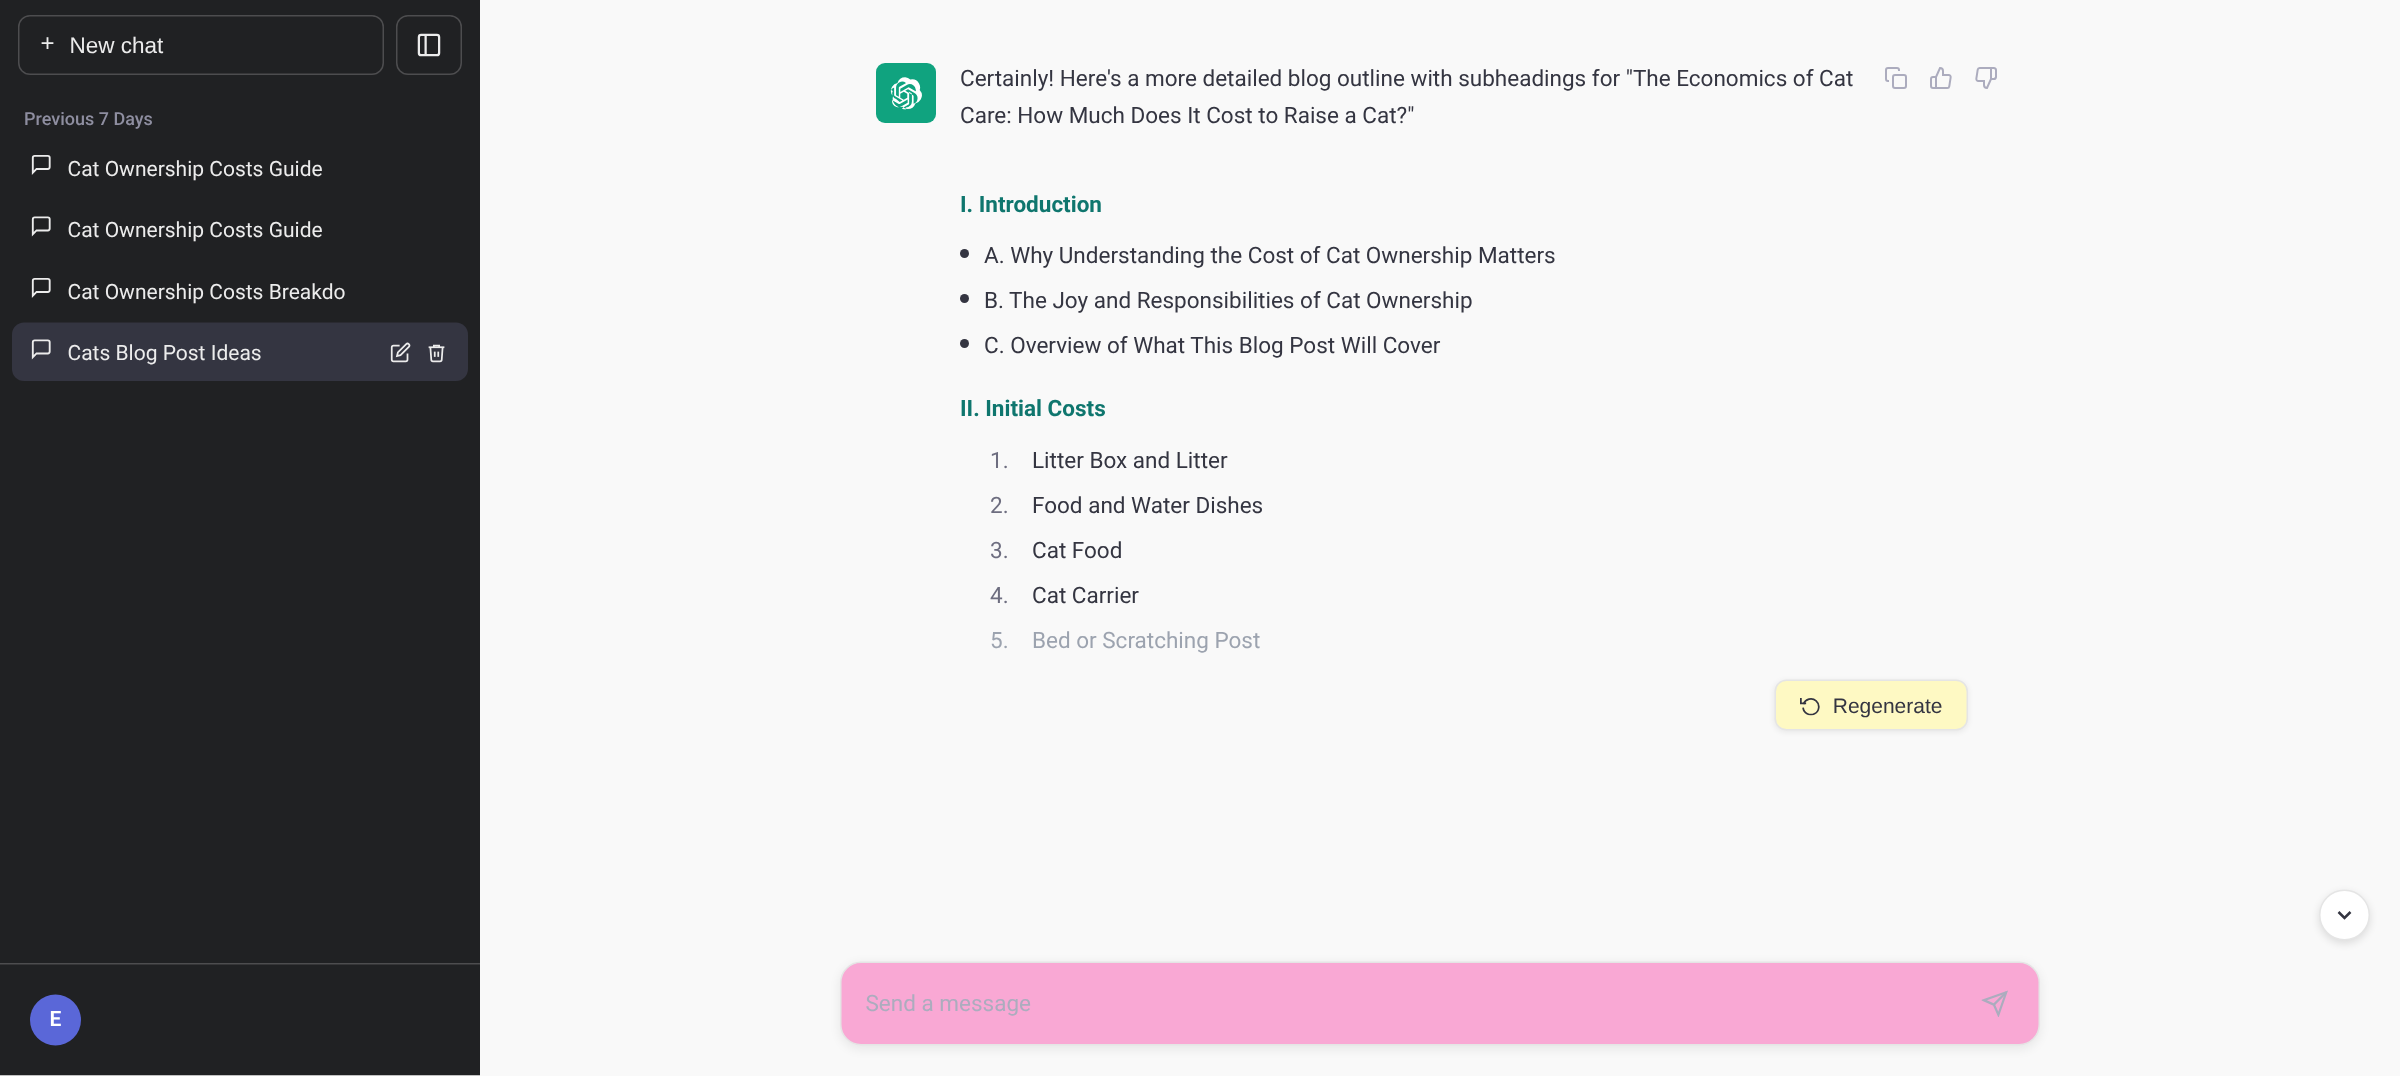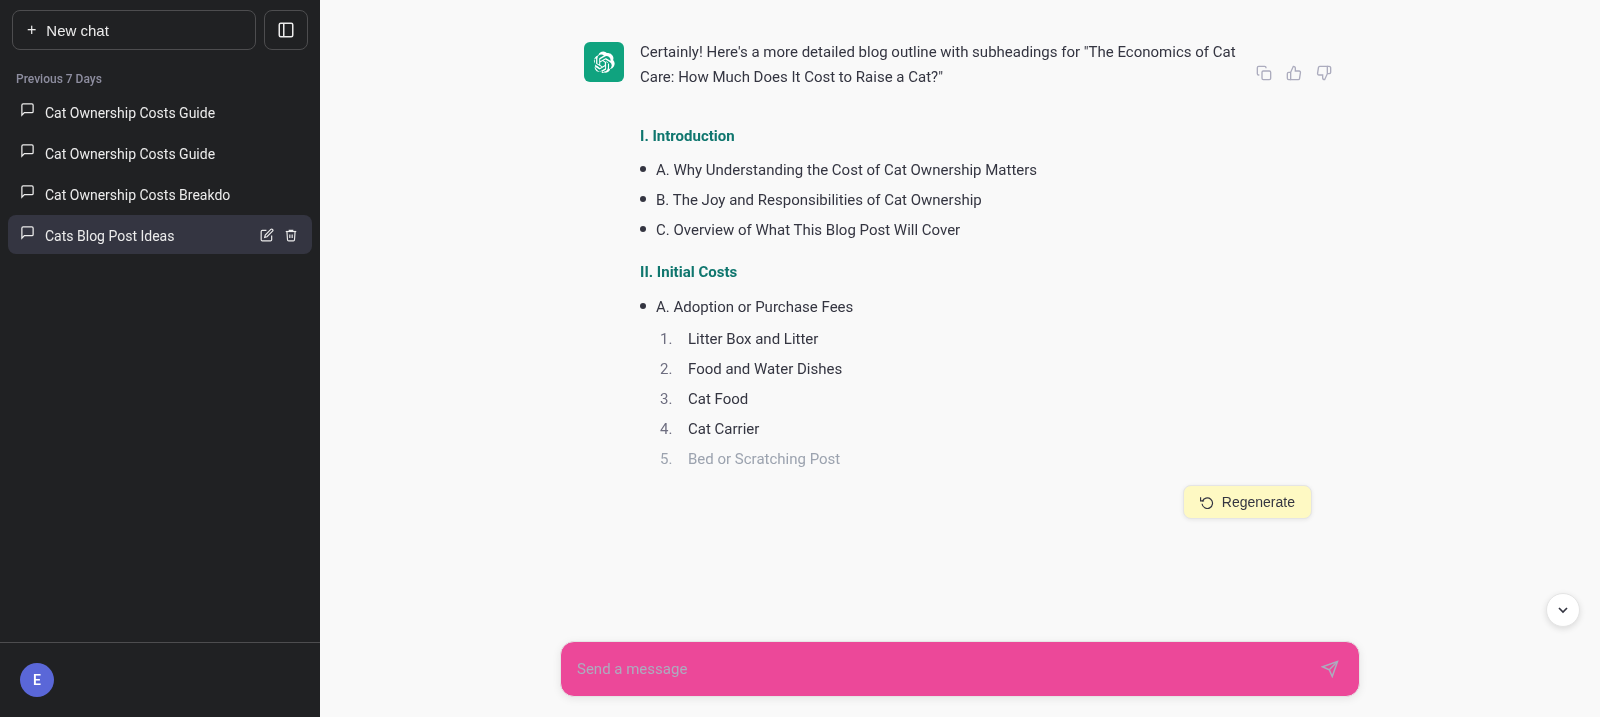--- a/index.html
+++ b/index.html
@@ -347,21 +347,21 @@
 
     
     .input-area {
       padding: 12px 20px 20px 20px;
       background: #f9f9f9;
     }
 
     .input-wrapper {
       max-width: 800px;
       margin: 0 auto;
-      background: #ec4899;
+      background: #f9a8d4;
       border: 1px solid #e5e5e5;
       border-radius: 14px;
       display: flex;
       align-items: center;
       padding: 14px 16px;
       box-shadow: 0 2px 8px rgba(0,0,0,0.08);
     }
 
     .message-input {
       flex: 1;
@@ -383,21 +383,21 @@
       color: #acacbe;
       font-size: 20px;
       display: flex;
       align-items: center;
       padding: 4px;
     }
 
     
     .top-message-row {
       display: flex;
-      align-items: center;
+      align-items: flex-start;
       width: 100%;
     }
 
     .top-message-text {
       flex: 1;
     }
   </style>
 </head>
 <body>
 
@@ -526,24 +526,20 @@
               <li>
                 <span class="bullet-dot"></span>
                 <span>C. Overview of What This Blog Post Will Cover</span>
               </li>
             </ul>
           </div>
 
           <div>
             <p class="section-heading">II. Initial Costs</p>
             <ul class="bullet-list">
-              <li>
-                <span class="bullet-dot"></span>
-                <span>A. Adoption or Purchase Fees</span>
-              </li>
             </ul>
             <ol class="numbered-list">
               <li>
                 <span class="list-number">1.</span>
                 <span>Litter Box and Litter</span>
               </li>
               <li>
                 <span class="list-number">2.</span>
                 <span>Food and Water Dishes</span>
               </li>

